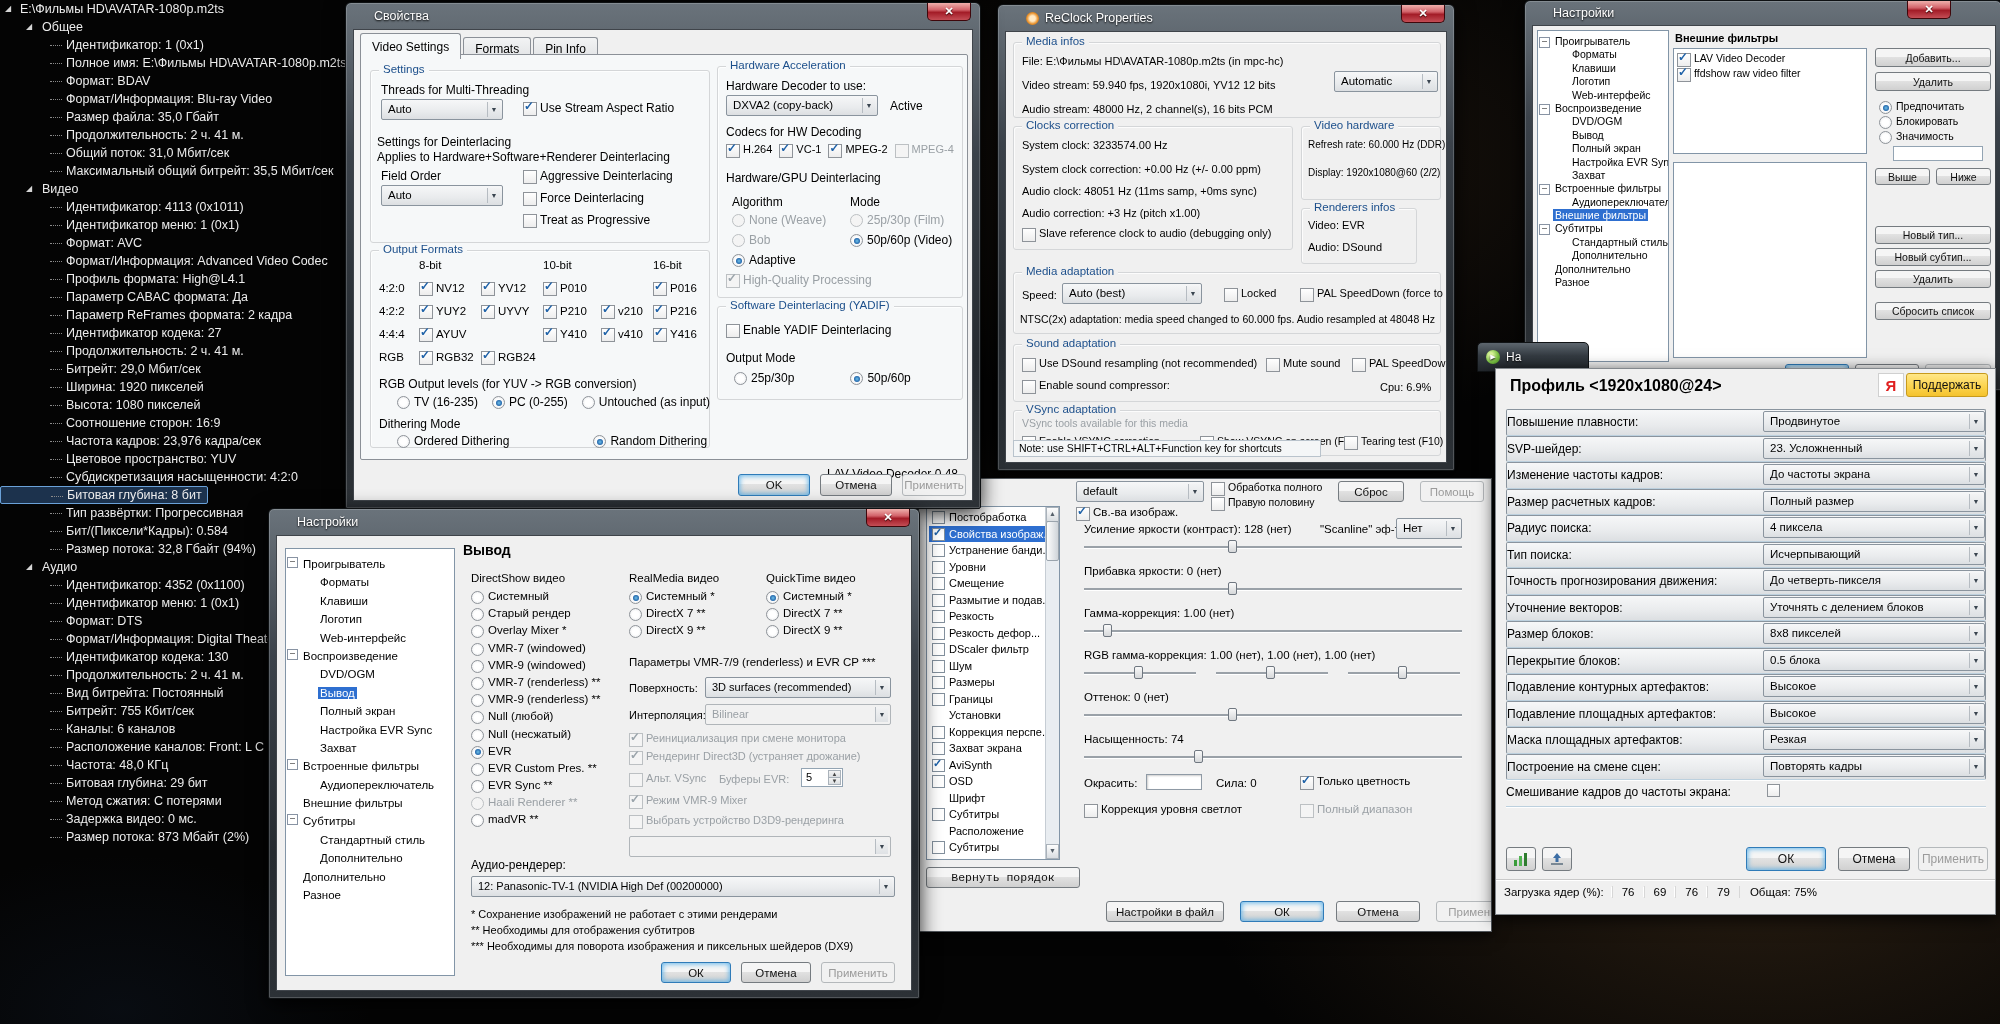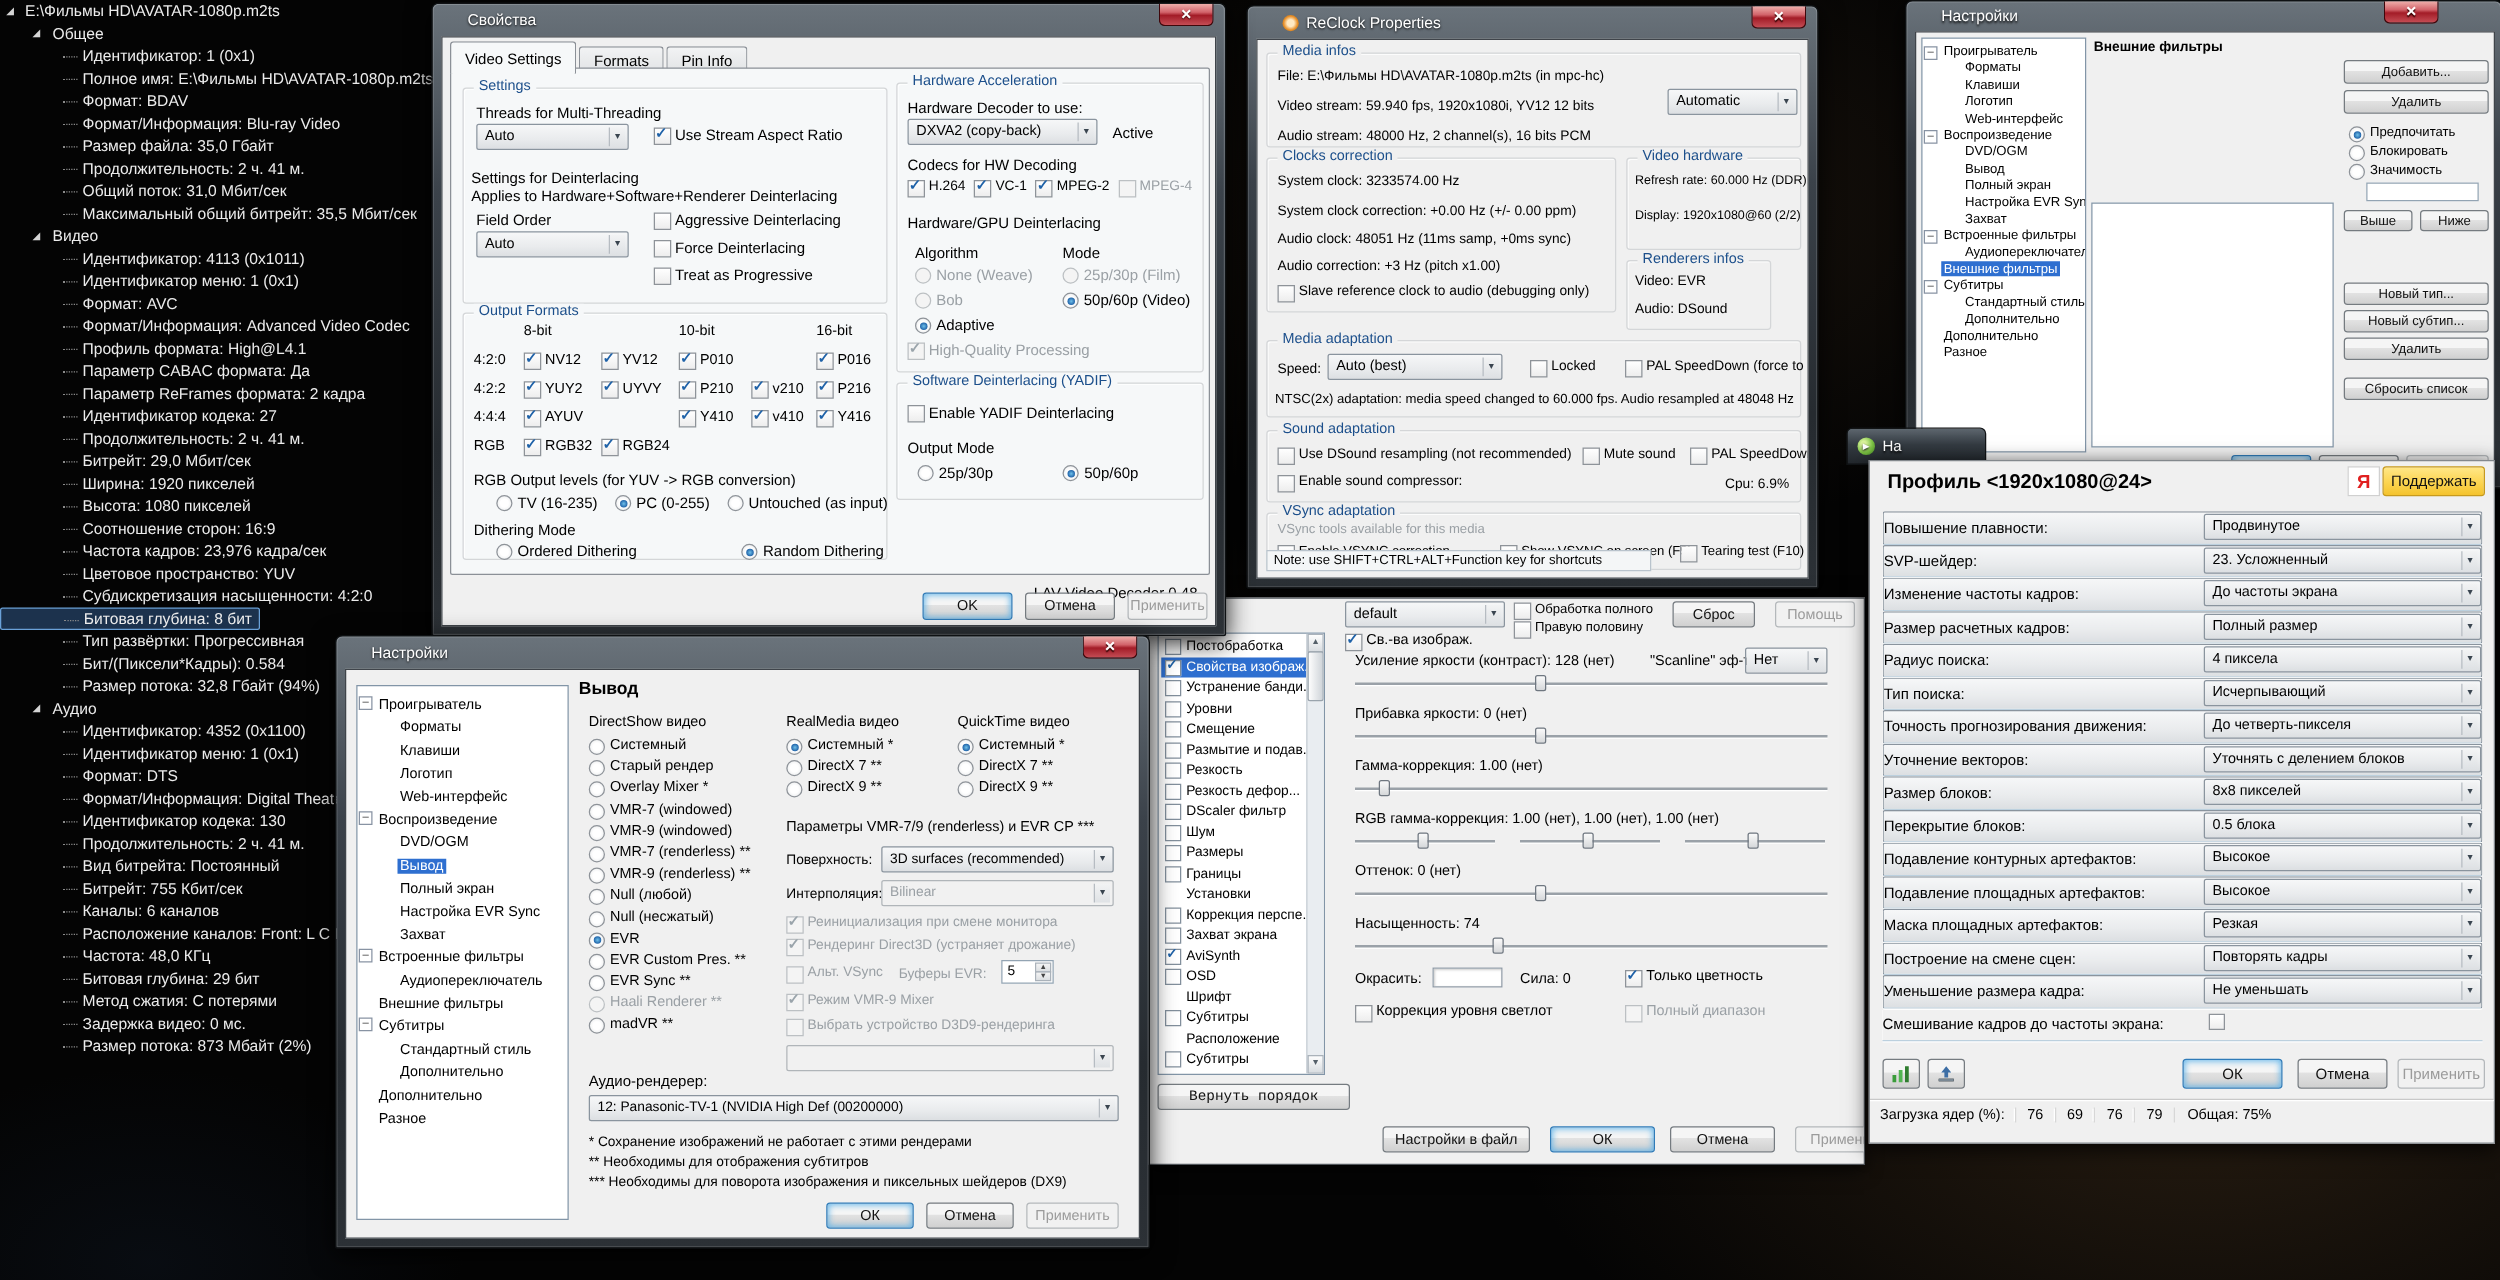--- a/index.html
+++ b/index.html
@@ -355,20 +355,25 @@
           <div class="ti lv0 exp" style="height:13.4px;line-height:13.4px;"><span class="hl">Встроенные фильтры</span></div>
           <div class="ti lv1" style="height:13.4px;line-height:13.4px;"><span class="hl">Аудиопереключатель</span></div>
           <div class="ti lv0 sel" style="height:13.4px;line-height:13.4px;"><span class="hl">Внешние фильтры</span></div>
           <div class="ti lv0 exp" style="height:13.4px;line-height:13.4px;"><span class="hl">Субтитры</span></div>
           <div class="ti lv1" style="height:13.4px;line-height:13.4px;"><span class="hl">Стандартный стиль</span></div>
           <div class="ti lv1" style="height:13.4px;line-height:13.4px;"><span class="hl">Дополнительно</span></div>
           <div class="ti lv0" style="height:13.4px;line-height:13.4px;"><span class="hl">Дополнительно</span></div>
           <div class="ti lv0" style="height:13.4px;line-height:13.4px;"><span class="hl">Разное</span></div>
         </div>
     <span class="lbl" style="left:142px;top:6px;font-weight:bold;font-size:11px;">Внешние фильтры</span>
+    <div class="lb" style="left:140px;top:22px;width:194px;height:106px;padding:3px;">
+
+    <div class="opt k on" style="font-size:10.5px;height:15px;">LAV Video Decoder</div>
+          <div class="opt k on" style="font-size:10.5px;height:15px;">ffdshow raw video filter</div>
+        </div>
     <div class="btn" style="left:342px;top:22px;width:116px;height:19px;font-size:10.5px;">Добавить...</div>
     <div class="btn" style="left:342px;top:46px;width:116px;height:19px;font-size:10.5px;">Удалить</div>
     <div class="abs" style="left:346px;top:74px;display:flex;flex-direction:column;gap:3px;">
 
     <span class="opt r on" style="font-size:10.5px;">Предпочитать</span>
           <span class="opt r" style="font-size:10.5px;">Блокировать</span>
           <span class="opt r" style="font-size:10.5px;">Значимость</span>
         </div>
     <div class="edit" style="left:360px;top:120px;width:90px;height:15px;"></div>
     <div class="btn" style="left:342px;top:142px;width:55px;height:17px;font-size:10.5px;">Выше</div>
@@ -628,25 +633,20 @@
         <div class="prow combo">
         <span class="plbl">Маска площадных артефактов:</span>
         <span class="combo pcombo"><span>Резкая</span><i class="ca">▼</i></span>
 
       </div>
         <div class="prow combo">
         <span class="plbl">Построение на смене сцен:</span>
         <span class="combo pcombo"><span>Повторять кадры</span><i class="ca">▼</i></span>
 
       </div>
-        <div class="prow combo">
-        <span class="plbl">Уменьшение размера кадра:</span>
-        <span class="combo pcombo"><span>Не уменьшать</span><i class="ca">▼</i></span>
-
-      </div>
         <div class="prow check">
         <span class="plbl">Смешивание кадров до частоты экрана:</span>
 
         <span class="pchk"></span>
       </div>
       </div>
   <div class="btn" style="left:10px;top:478px;width:30px;height:24px;">
     <svg width="16" height="14" viewBox="0 0 16 14">
           <rect x="1" y="8" width="3" height="6" fill="#3a9c3a"></rect>
           <rect x="6" y="4" width="3" height="10" fill="#52b552"></rect>

